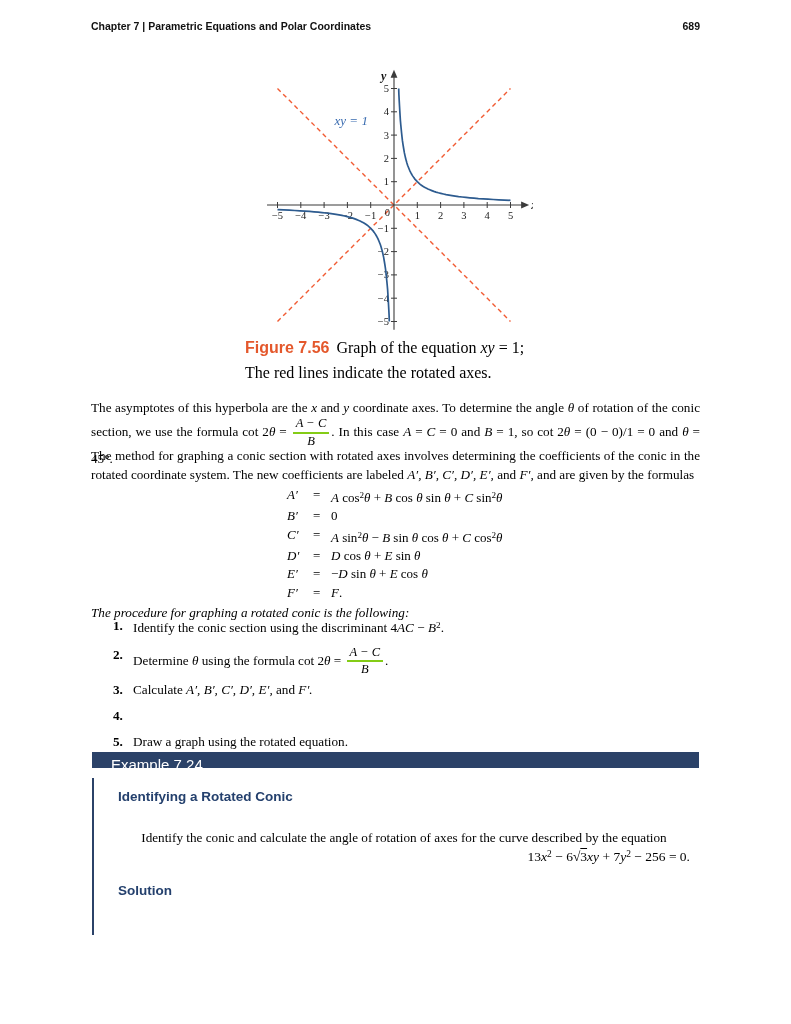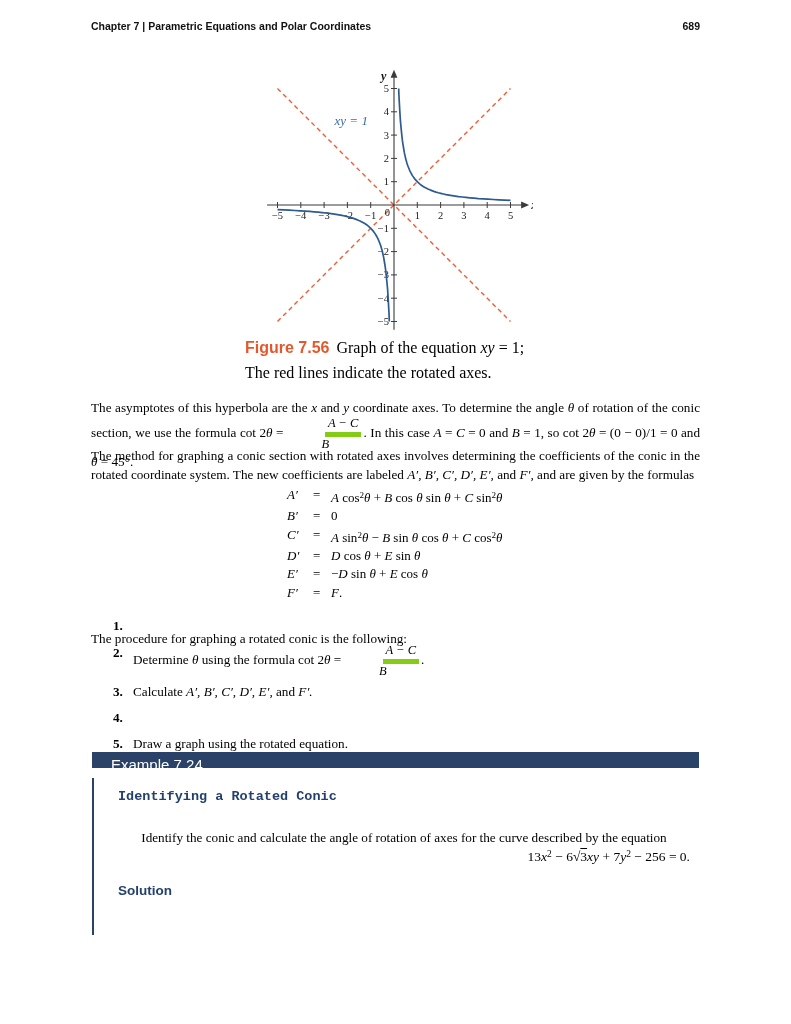--- a/index.html
+++ b/index.html
@@ -8,21 +8,21 @@
     font-family:"Liberation Serif",serif;color:#000;overflow:hidden;
   }
   .abs{position:absolute;}
   .header{left:91px;top:20px;width:609px;display:flex;justify-content:space-between;
     font-family:"Liberation Sans",sans-serif;font-weight:bold;font-size:10.5px;color:#111;}
   .body{font-size:13.2px;line-height:1.45;text-align:justify;margin:0;}
   .it{font-style:italic;}
   .sup{font-size:0.7em;vertical-align:0.4em;}
   .frac{display:inline-block;vertical-align:middle;text-align:center;font-style:italic;
     font-size:0.95em;line-height:1.1;padding:0 2px;}
-  .frac .fn{display:block;border-bottom:5px solid #84cc16;padding:0 3px 1px;margin-left:36px;}
+  .frac .fn{display:block;border-bottom:2px solid #84cc16;padding:0 3px 1px;}
   .frac .fd{display:block;padding-top:1px;}
   .radbar{text-decoration:overline;}
   .caption{font-size:16px;line-height:1.55;}
   .figlabel{font-family:"Liberation Sans",sans-serif;font-weight:bold;color:#e4582c;margin-right:7px;}
   .formulas{font-size:13px;display:grid;grid-template-columns:26px 18px auto;row-gap:2.5px;line-height:16px;}
   .flhs{font-style:italic;}
   .feq{text-align:left;}
   .plist .litem{display:flex;font-size:13.2px;line-height:17px;align-items:flex-start;}
   .plist .lnum{font-weight:bold;width:14px;flex:0 0 14px;margin-right:6px;}
   .mb10{margin-bottom:10px;} .mb4{margin-bottom:4px;} .mb9{margin-bottom:9px;}
@@ -119,25 +119,26 @@
     <span class="feq">=</span>
     <span><span class="it">D</span><span> cos </span><span class="it">θ</span><span> + </span><span class="it">E</span><span> sin </span><span class="it">θ</span></span>
   <span class="flhs">E′</span>
     <span class="feq">=</span>
     <span><span>−</span><span class="it">D</span><span> sin </span><span class="it">θ</span><span> + </span><span class="it">E</span><span> cos </span><span class="it">θ</span></span>
   <span class="flhs">F′</span>
     <span class="feq">=</span>
     <span><span class="it">F</span><span>.</span></span>
 </div>
 
-<p class="abs body" style="left:91px;top:629px;width:609px;">The procedure for graphing a rotated conic is the following:</p>
+<p class="abs body" style="left:91px;top:603px;width:609px;font-style:italic;">The procedure for graphing a rotated conic is the following:</p>
 
 <div class="abs plist" style="left:113px;top:617px;width:560px;">
   <div class="litem mb10">
     <span class="lnum">1.</span>
+    <span class="ltext"><span>Identify the conic section using the discriminant 4</span><span class="it">AC</span><span> − </span><span class="it">B</span><span class="sup">2</span><span>.</span></span>
   </div>
   <div class="litem mb4">
     <span class="lnum">2.</span>
     <span class="ltext"><span>Determine </span><span class="it">θ</span><span> using the formula cot 2</span><span class="it">θ</span><span> = </span><span class="frac"><span class="fn">A − C</span><span class="fd">B</span></span><span>.</span></span>
   </div>
   <div class="litem mb9">
     <span class="lnum">3.</span>
     <span class="ltext"><span>Calculate </span><span class="it">A′, B′, C′, D′, E′,</span><span> and </span><span class="it">F′.</span></span>
   </div>
   <div class="litem mb9">
@@ -147,19 +148,19 @@
     <span class="lnum">5.</span>
     <span class="ltext"><span>Draw a graph using the rotated equation.</span></span>
   </div>
 </div>
 
 <div class="abs banner" style="left:92px;top:752px;width:607px;height:16px;">
   <span>Example 7.24</span>
 </div>
 <div class="abs vrule" style="left:92px;top:778px;height:157px;"></div>
 
-<h3 class="abs extitle" style="left:118px;top:789px;font-family:Liberation Mono, monospace;">Identifying a Rotated Conic</h3>
+<h3 class="abs extitle" style="left:118px;top:789px;">Identifying a Rotated Conic</h3>
 
 <p class="abs body" style="left:118px;top:828px;width:572px;text-align:center;"><span>Identify the conic and calculate the angle of rotation of axes for the curve described by the equation</span></p>
 
 <div class="abs eq" style="left:118px;top:849px;width:572px;"><span>13</span><span class="it">x</span><span class="sup">2</span><span> − 6</span><span>√<span class="radbar">3</span></span><span class="it">xy</span><span> + 7</span><span class="it">y</span><span class="sup">2</span><span> − 256 = 0.</span></div>
 
 <h3 class="abs extitle" style="left:118px;top:883px;">Solution</h3>
 
 </body></html>

